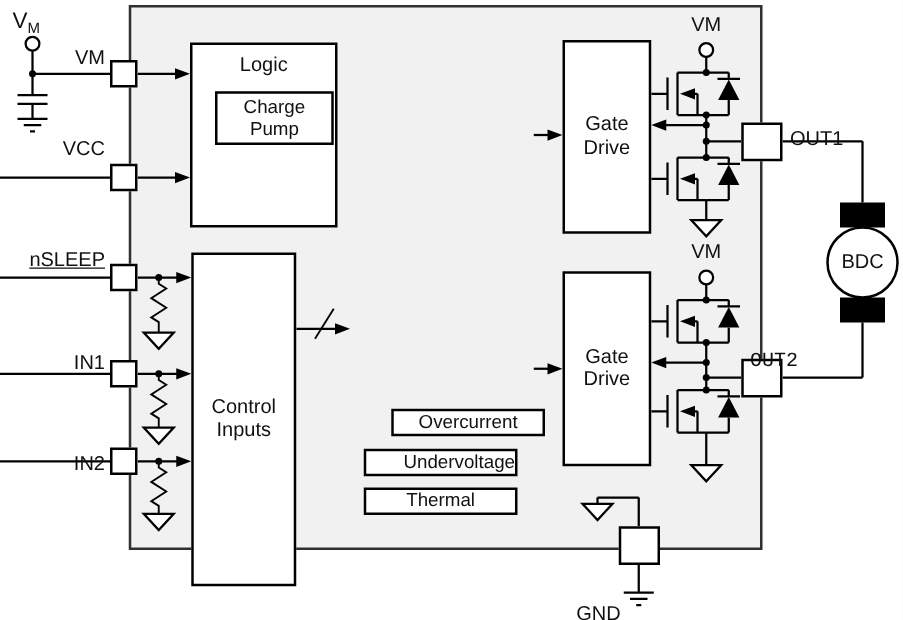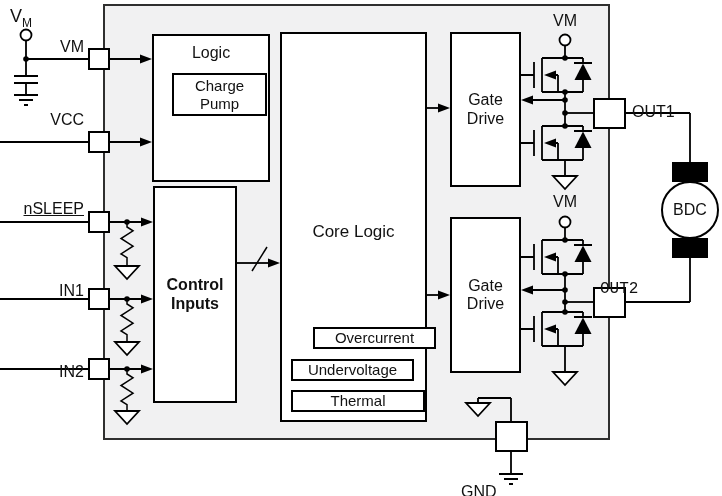--- a/index.html
+++ b/index.html
@@ -188,34 +188,31 @@
     </g>
   </svg>
 
   <div class="blk" style="left:152px;top:34px;width:118px;height:148px;align-items:flex-start;padding-top:8px;">
     <span>Logic</span>
   </div>
   <div class="blk sub" style="left:172px;top:73px;width:95px;height:43px;">
     <span>Charge Pump</span>
   </div>
 
-  <div class="blk" style="left:153px;top:186px;width:84px;height:217px;font-weight:bold;">
+  <div class="blk" style="left:153px;top:202px;width:84px;height:267px;">
     <span>Control Inputs</span>
   </div>
 
-  <div class="blk" style="left:280px;top:32px;width:147px;height:390px;align-items:flex-start;padding-top:188px;font-size:17px;">
-    <span>Core Logic</span>
-  </div>
   <div class="blk sub" style="left:291px;top:327px;width:123px;height:22px;margin-left:22px;">
     <span>Overcurrent</span>
   </div>
-  <div class="blk sub" style="left:291px;top:359px;width:123px;height:22px;">
+  <div class="blk sub" style="left:291px;top:359px;width:123px;height:22px;justify-content:flex-end;">
     <span>Undervoltage</span>
   </div>
-  <div class="blk sub" style="left:291px;top:390px;width:134px;height:22px;">
+  <div class="blk sub" style="left:291px;top:390px;width:123px;height:22px;">
     <span>Thermal</span>
   </div>
 
   <div class="blk" style="left:450px;top:32px;width:71px;height:155px;">
     <span>Gate Drive</span>
   </div>
   <div class="blk" style="left:450px;top:217px;width:71px;height:156px;">
     <span>Gate Drive</span>
   </div>
 

